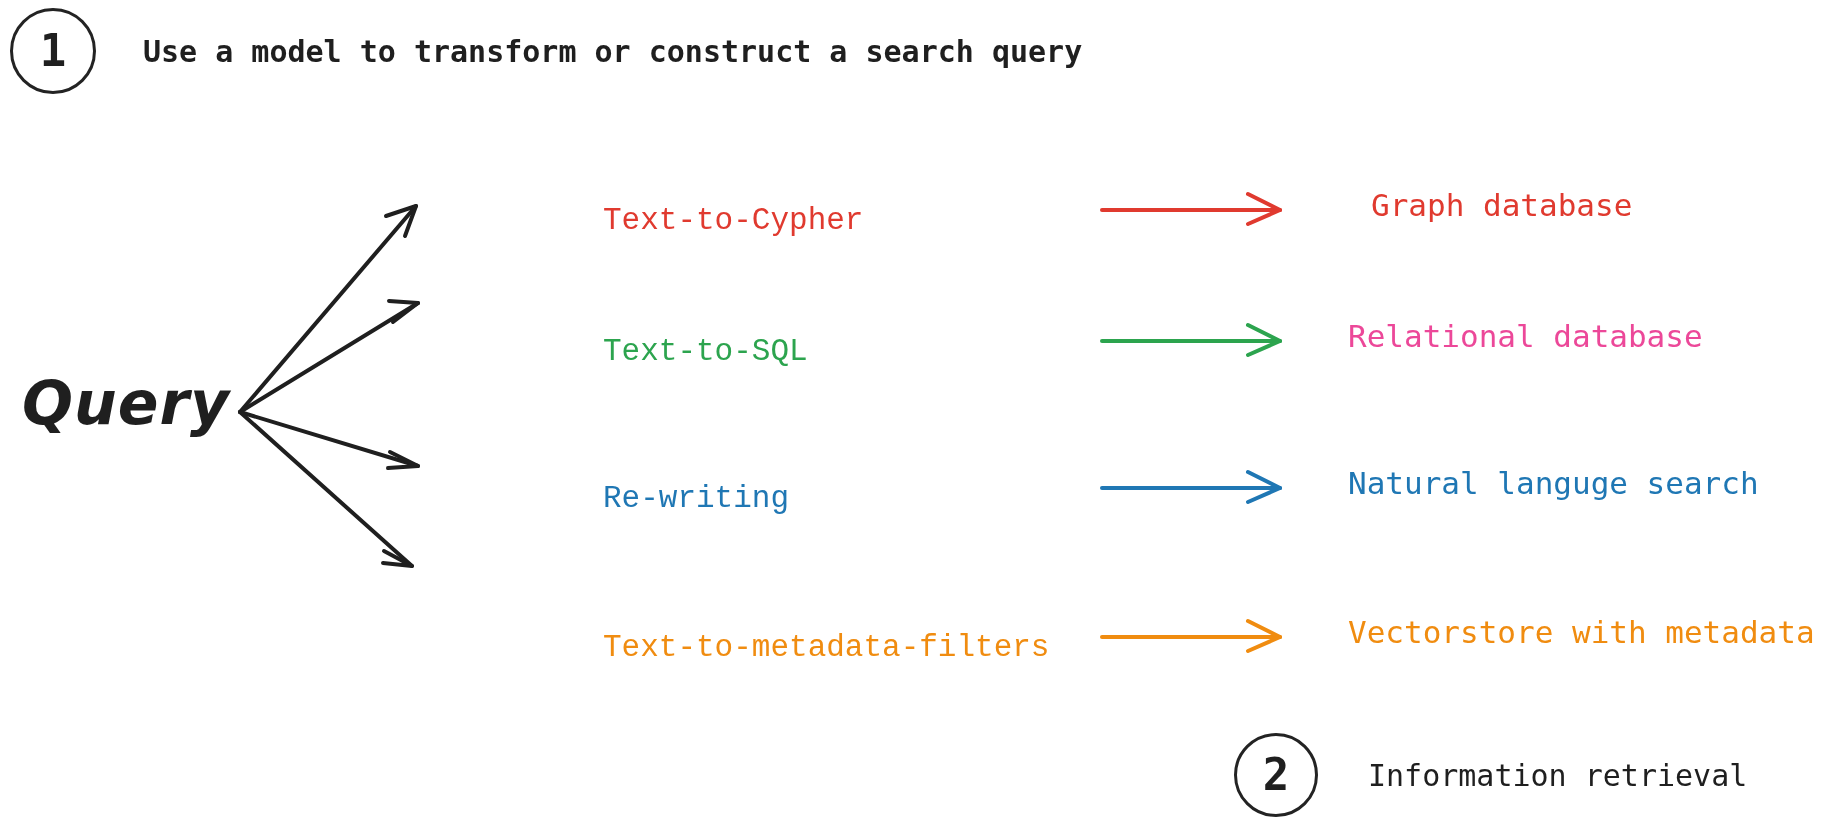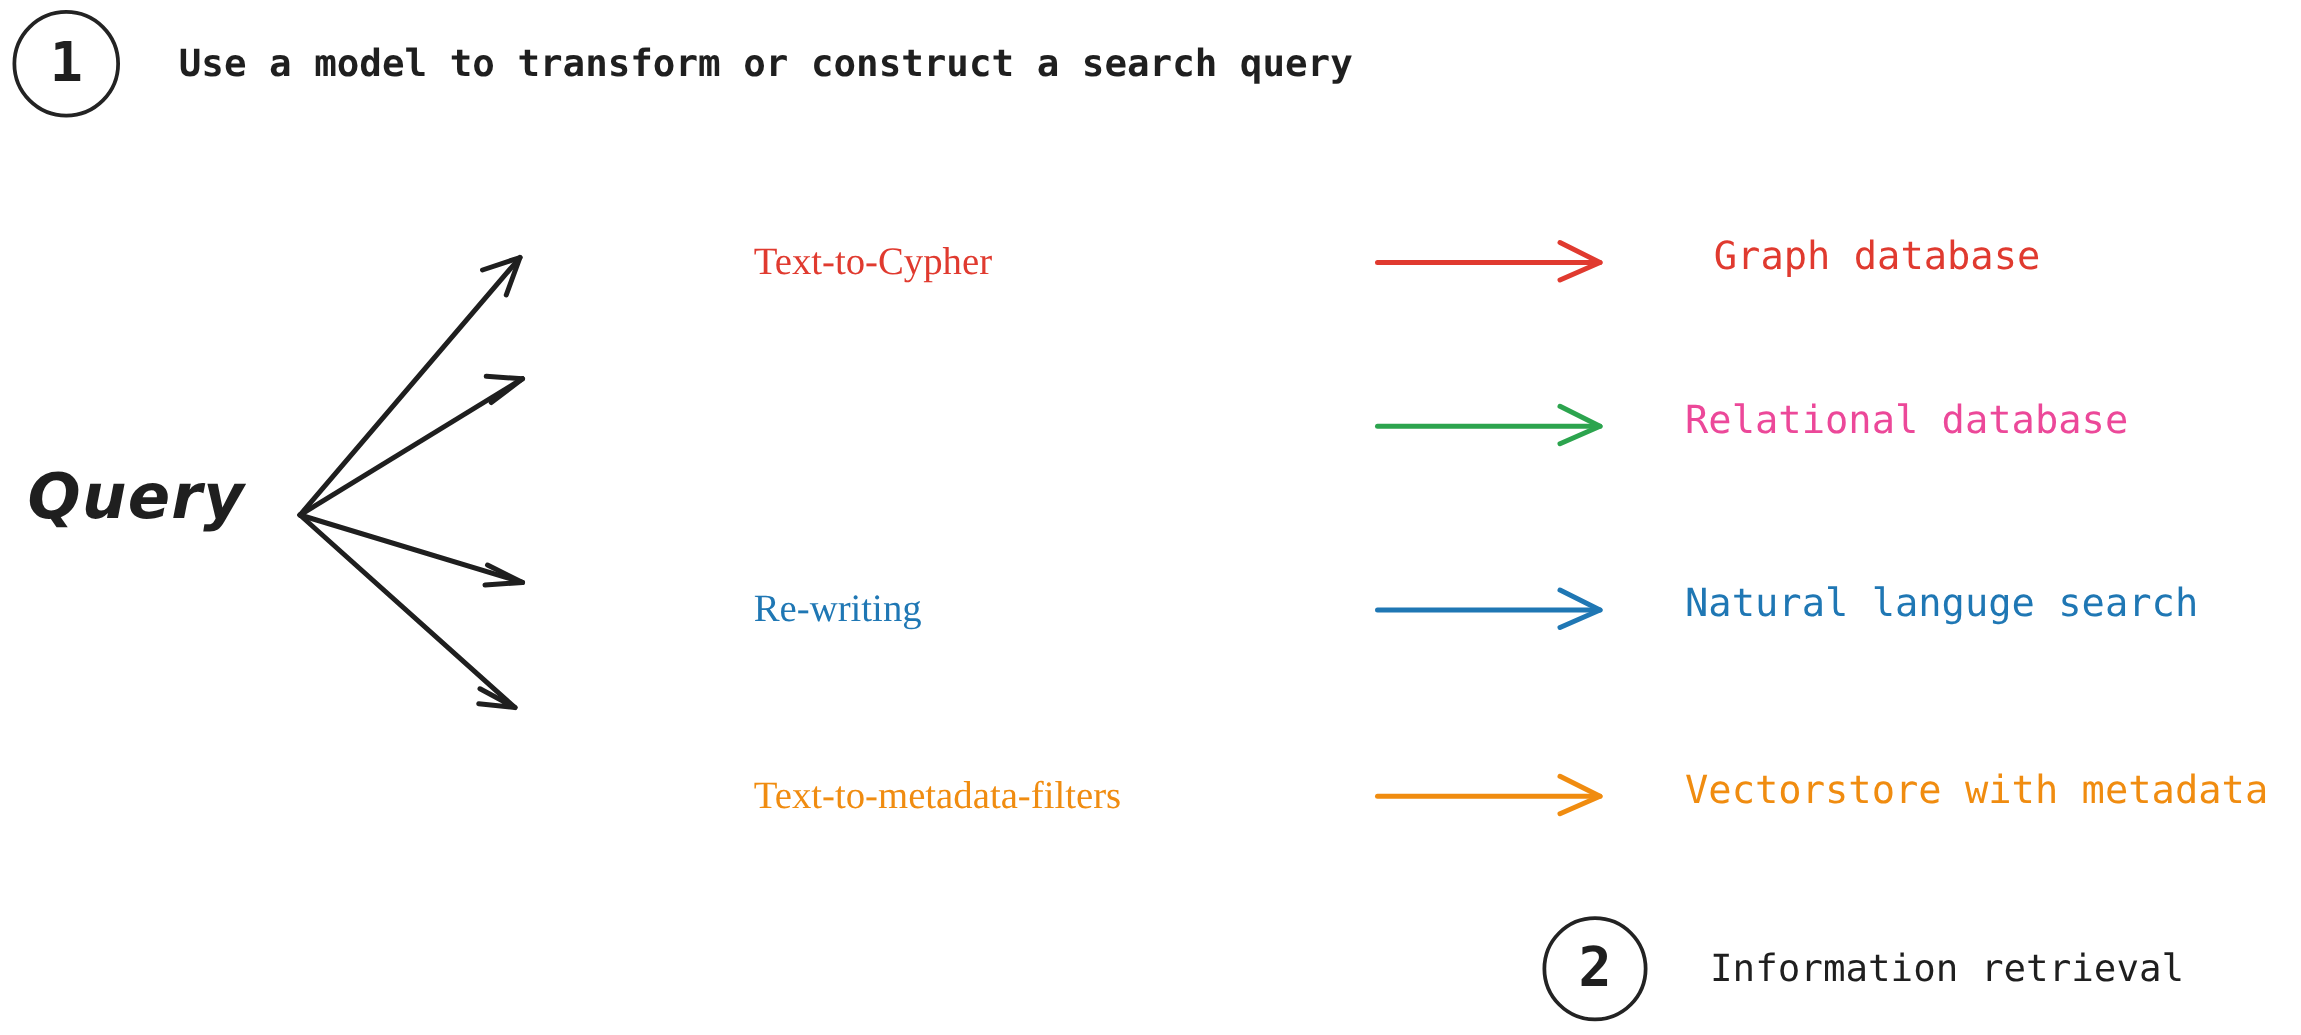--- a/index.html
+++ b/index.html
@@ -72,21 +72,21 @@
     margin-left: 50px;
     font-weight: 400;
   }
 
   
   #query-label {
     position: absolute;
     left: 22px;
     top: 368px;
     font-family: "DejaVu Sans", "Liberation Sans", sans-serif;
-    font-size: 50px;
+    font-size: 60px;
     font-style: italic;
     font-weight: 700;
     color: #1f1f1f;
     letter-spacing: 1px;
     white-space: nowrap;
   }
 
   
   #fan {
     position: absolute;
@@ -105,22 +105,22 @@
     display: block;
   }
   #row-0 { top: 183px; }
   #row-1 { top: 314px; }
   #row-2 { top: 461px; }
   #row-3 { top: 610px; }
 
   .transform-label {
     position: absolute;
     left: 603px;
-    top: 4px;
-    font-family: Liberation Serif, serif;
+    top: 16px;
+    font-family: Liberation Mono, monospace;
     font-size: 31px;
     font-weight: 400;
     white-space: nowrap;
     line-height: 44px;
   }
   .target-label {
     position: absolute;
     left: 1348px;
     top: 0;
     font-family: "DejaVu Sans Mono", "Liberation Mono", monospace;
@@ -173,20 +173,21 @@
     <svg class="row-arrow" viewBox="0 0 190 44">
       <g fill="none" stroke="#E03A2F" stroke-width="4" stroke-linecap="round" stroke-linejoin="round">
         <path d="M4 26 L182 26"></path>
         <path d="M182 26 L150 10 M182 26 L150 40"></path>
       </g>
     </svg>
     <div class="target-label" style="color: rgb(224, 58, 47); margin-left: 23px;">Graph database</div>
   </div>
 
   <div class="row" id="row-1">
+    <div class="transform-label" style="color: rgb(44, 164, 78);">Text-to-SQL</div>
     <svg class="row-arrow" viewBox="0 0 190 44">
       <g fill="none" stroke="#2CA44E" stroke-width="4" stroke-linecap="round" stroke-linejoin="round">
         <path d="M4 26 L182 26"></path>
         <path d="M182 26 L150 10 M182 26 L150 40"></path>
       </g>
     </svg>
     <div class="target-label" style="color: #ec4899;">Relational database</div>
   </div>
 
   <div class="row" id="row-3">

